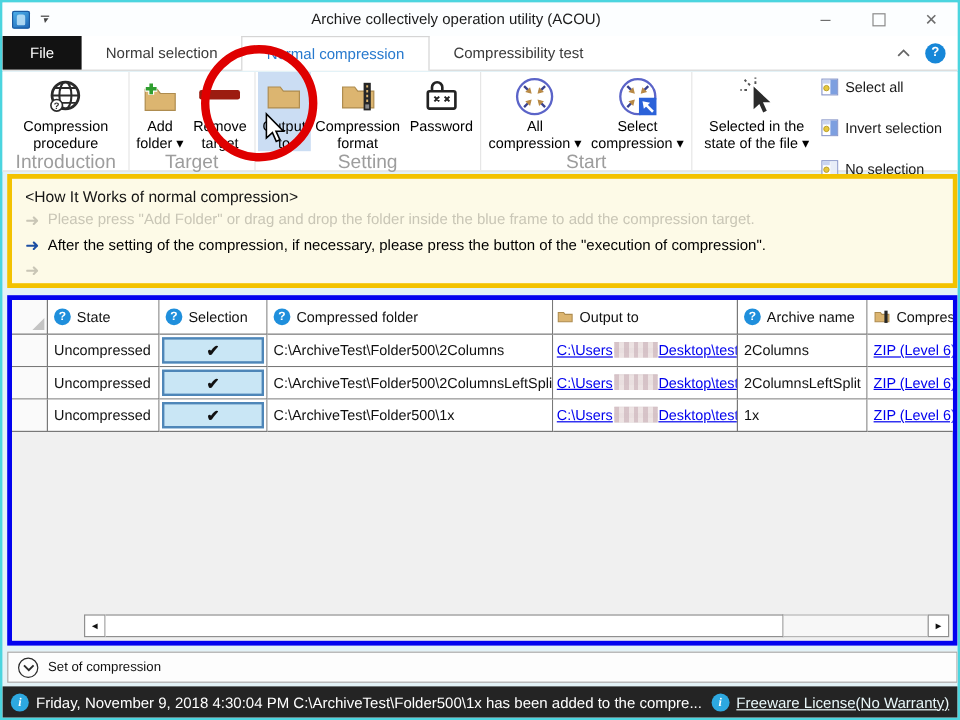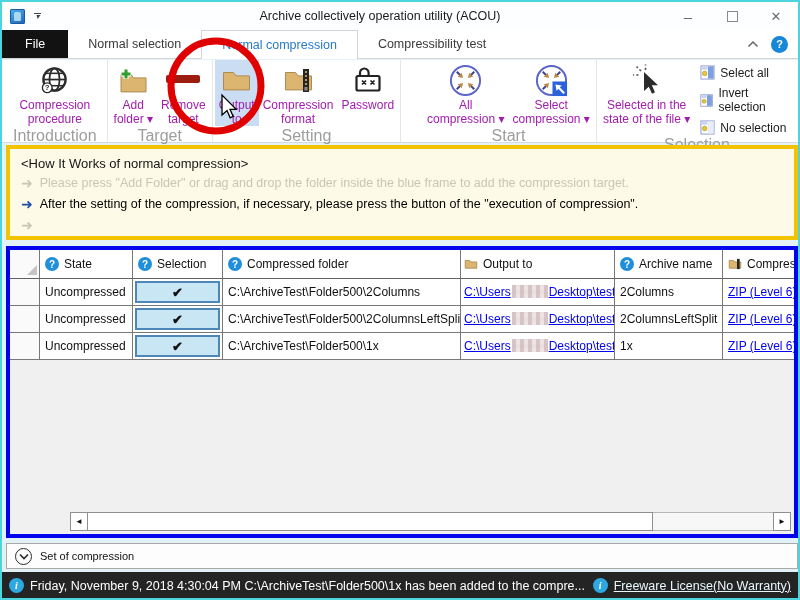--- a/index.html
+++ b/index.html
@@ -37,24 +37,24 @@
   .help-circ { width:17px; height:17px; border-radius:50%; background:#1787D8; color:#FFF;
                font-weight:bold; font-size:11px; display:flex; align-items:center; justify-content:center; }
 
   
   .ribbon { position:absolute; top:58px; left:0; right:0; height:83px; background:#FFF;
             border-bottom:1px solid #D9DADB; display:flex; padding:0 1px; }
   .rgroup { display:flex; flex-direction:column; border-right:1px solid #E6E6E6; padding:0 2px; }
   .rbtns { display:flex; flex:1; align-items:flex-start; justify-content:center; }
   .rbtn { display:flex; flex-direction:column; align-items:center; padding:2px 4px 0; cursor:default; }
   .ric { height:36px; display:flex; align-items:center; justify-content:center; }
-  .rlbl { font-size:12px; line-height:14px; text-align:right; color:#a21caf; white-space:nowrap; }
+  .rlbl { font-size:12px; line-height:14px; text-align:right; color:#000000; white-space:nowrap; }
   .rbtn.hl { background:#CBDDF3; }
   .glabel { font-size:16px; color:#9D9D9D; text-align:center; padding:1px 8px 4px; }
-  .sbcol { display:flex; flex-direction:column; justify-content:flex-start; gap:6px; padding:5px 6px 0; }
+  .sbcol { display:flex; flex-direction:column; justify-content:flex-start; gap:19px; padding:5px 6px 0; }
   .sbtn { display:flex; align-items:center; gap:5px; font-size:12px; color:#1A1A1A; cursor:default; }
 
   
   .infobox { position:absolute; left:4px; top:143px; width:792px; height:95px;
              border:4px solid #F3C200; background:#FDFAE7; padding:5px 11px; overflow:hidden; }
   .ib-title { font-size:13px; color:#151515; margin:2px 0 2px; }
   .ib-step { font-size:12.5px; line-height:21px; display:flex; align-items:center; gap:7px;
              white-space:nowrap; overflow:hidden; }
   .ib-step .arr { font-size:14px; }
   .ib-step.muted, .ib-step.muted .arr { color:#C9C6B6; }
@@ -238,21 +238,21 @@
                 <path d="M9 14.5 l4 4 M13 14.5 l-4 4 M17.5 14.5 l4 4 M21.5 14.5 l-4 4" stroke="#222" stroke-width="1.7"></path>
               </svg>
           </span>
           <span class="rlbl">Password</span>
           <span class="rlbl"></span>
         </div>
       </div>
       <div class="glabel">Setting</div>
     </div>
 
-    <div class="rgroup" style="min-width:172px;margin-left:20px;">
+    <div class="rgroup" style="min-width:172px;">
       <div class="rbtns">
         <div class="rbtn">
           <span class="ric">
             <svg width="35" height="35" viewBox="0 0 36 36">
                 <circle cx="18" cy="18" r="15" fill="#FFF" stroke="#5B64C8" stroke-width="2"></circle>
                 <g stroke="#39418F" stroke-width="2">
                   <path d="M9 9 l5 5 M27 9 l-5 5 M9 27 l5 -5 M27 27 l-5 -5"></path>
                 </g>
                 <g fill="#B98A45">
                   <path d="M15.5 15.5 l-5.5 -1.4 l4.1 -4.1 z"></path>

